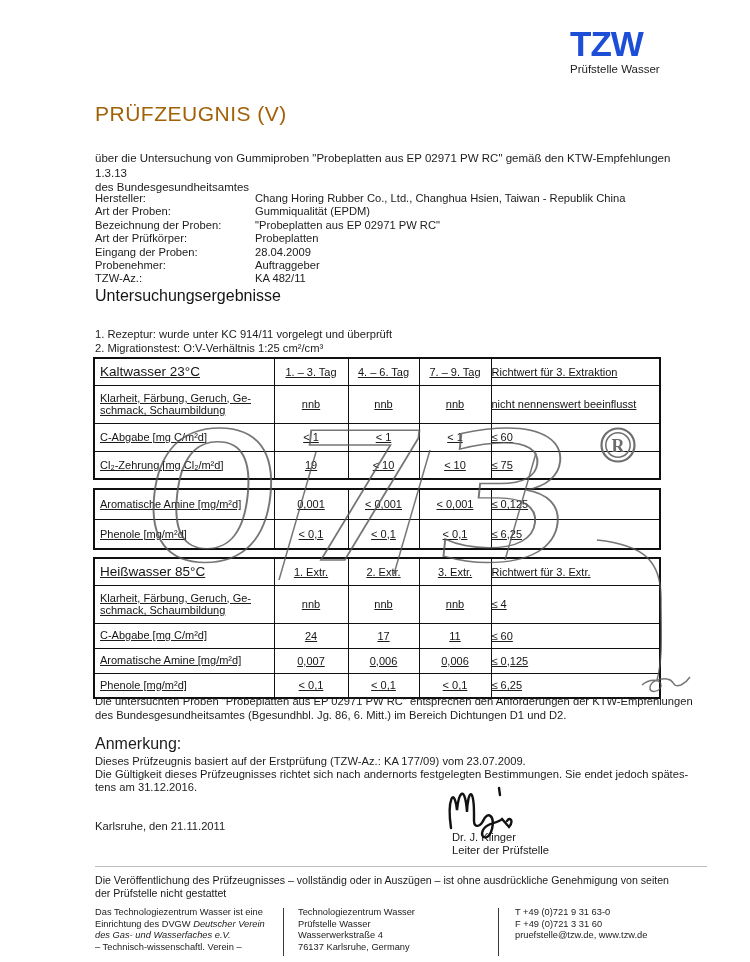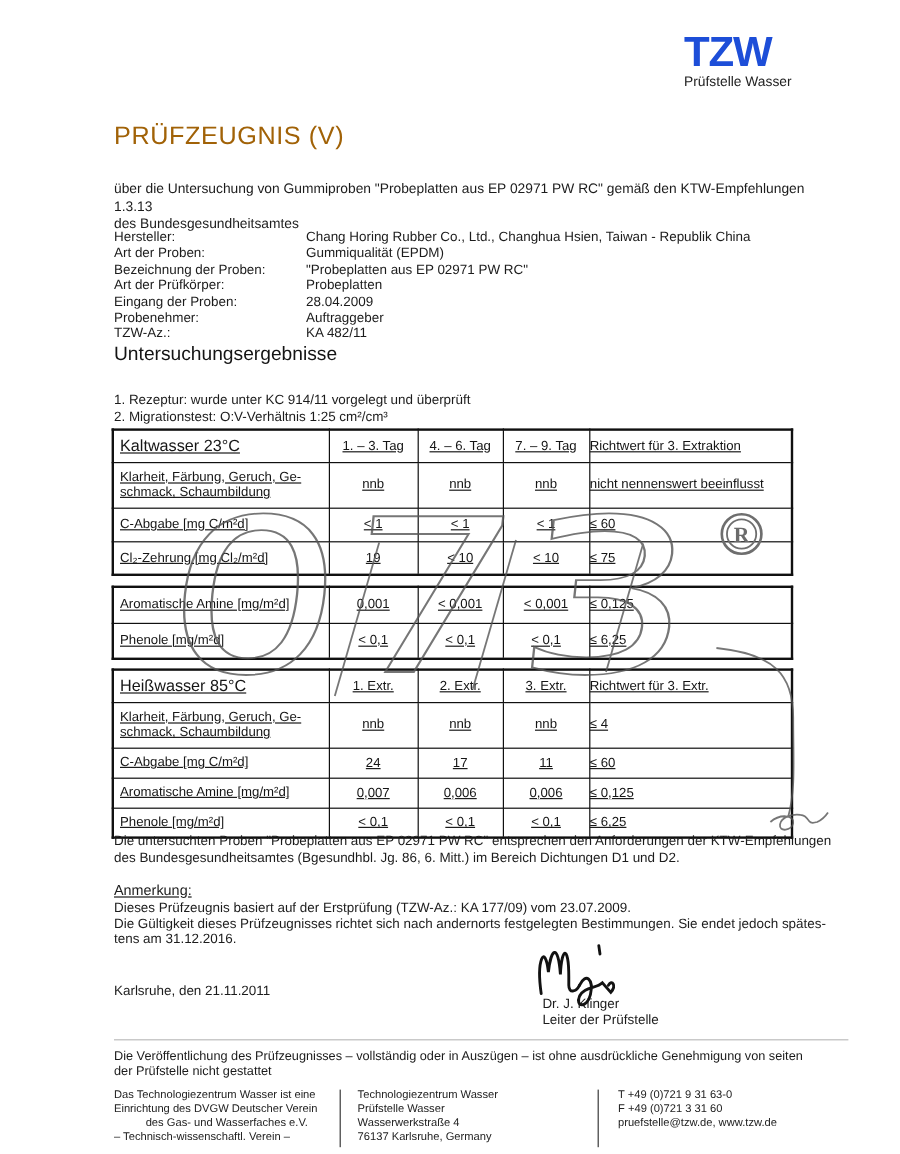--- a/index.html
+++ b/index.html
@@ -35,35 +35,35 @@
   .hrow{height:27px;}
   .r2{height:38px;}
   .r1{height:28px;}
   .rx{height:30px;}
   .rh{height:25px;}
   .gapA{margin-top:8px;}
   .gapB{margin-top:7px;}
   
   .conclusion{top:694px;left:95px;width:618px;font-size:11.2px;line-height:14px;white-space:pre-line;margin:0;}
   .remark{top:735px;left:95px;width:622px;}
-  .remark-h{font-size:12px;margin:0 0 2px 0;text-decoration:underline;}
+  .remark-h{font-size:16px;margin:0 0 2px 0;}
   .remark-b{font-size:11.2px;line-height:12.8px;white-space:pre-line;margin:0;}
   .place-date{top:820px;left:95px;font-size:11.2px;}
   
   .signer{top:831px;left:452px;font-size:11.2px;line-height:13px;z-index:3;}
   .sig-svg{top:776px;left:438px;z-index:7;pointer-events:none;}
   
   .footer{top:866px;left:95px;width:612px;border-top:1px solid #bcbcbc;padding-top:7px;}
   .pub{font-size:10.6px;line-height:12.6px;white-space:pre-line;margin:0;color:#1a1a1a;}
   .fcols{display:flex;margin-top:8px;font-size:9.3px;line-height:11.6px;color:#222;}
   .fcol1{width:188px;flex:none;}
   .fcol2{width:200px;flex:none;padding-left:14px;}
   .fcol3{flex:1;padding-left:16px;}
   .vsep{flex:none;width:0;border-left:1px solid #3a3a3a;height:48px;margin-top:1px;}
-  .it{text-align:center;}
+  .it{font-style:italic;}
   
   .overlay{position:absolute;left:0;top:0;z-index:6;pointer-events:none;}
 </style>
 </head>
 <body>
 
 <div>
 
   <div class="abs logo">
     <div class="logo-name">TZW</div>

